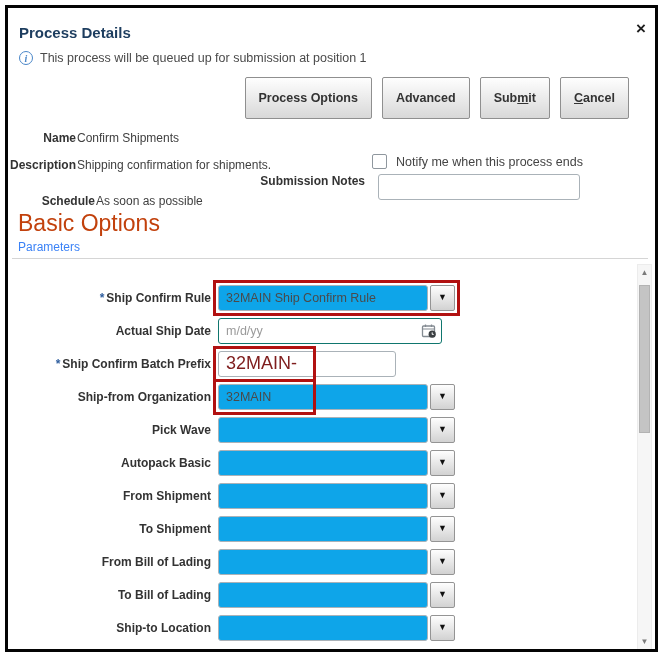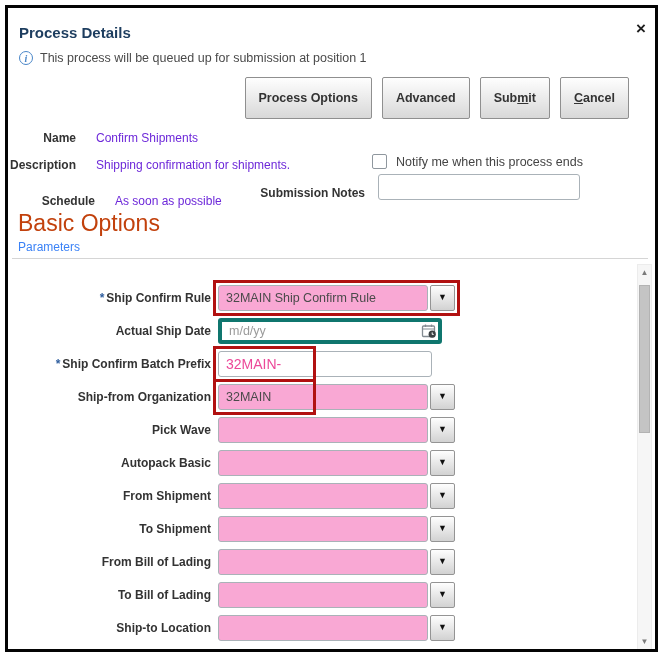--- a/index.html
+++ b/index.html
@@ -20,46 +20,46 @@
     font-family:"Liberation Serif", serif;
   }
 
   .btn-row { position:absolute; top:69px; right:26px; display:flex; gap:10px; }
   .btn {
     height:42px; padding:12px 13px; font-size:12.5px; font-weight:bold; color:#333;
     background:linear-gradient(#fefefe,#d8d8d8); border:1px solid #8f8f8f; border-radius:2px;
     font-family:"Liberation Sans", sans-serif; cursor:pointer; white-space:nowrap;
   }
 
-  .sum-row { position:absolute; left:0; display:flex; align-items:center; gap:20px; font-size:12px; color:#3c3c3c; }
+  .sum-row { position:absolute; left:0; display:flex; align-items:center; gap:1px; font-size:12px; color:#3c3c3c; }
   .sum-label { width:68px; text-align:right; font-weight:bold; color:#333; flex:0 0 auto; }
-  .sum-value { color:#6d28d9; }
+  .sum-value { color:#404040; }
 
   .notify-row { position:absolute; left:364px; top:146px; display:flex; align-items:flex-end; gap:9px; font-size:12.5px; color:#444; }
   .checkbox { width:15px; height:15px; border:1px solid #8f979e; border-radius:2px; background:#fff; cursor:pointer; flex:0 0 auto; }
 
-  .notes-row { position:absolute; left:240px; top:166px; display:flex; align-items:flex-end; gap:13px; }
+  .notes-row { position:absolute; left:240px; top:166px; display:flex; align-items:flex-start; gap:13px; }
   .notes-label { width:117px; text-align:right; font-weight:bold; font-size:12px; color:#333; flex:0 0 auto; }
   .notes-input { width:202px; height:26px; border:1px solid #aab2b8; border-radius:3px; padding:0 6px; font-size:12.5px; color:#444; font-family:"Liberation Sans", sans-serif; }
 
   .section-heading { position:absolute; left:10px; top:202px; font-size:23px; color:#c2410c; }
   .section-sub { position:absolute; left:10px; top:232px; font-size:12px; color:#3b82f6; }
   .rule { position:absolute; left:4px; right:7px; top:250px; border-top:1px solid #d5d5d5; }
 
   .params { position:absolute; left:0; top:254px; width:632px; }
   .params-pad { height:19px; }
   .p-row { height:33px; display:flex; align-items:center; padding-left:2px;margin-left:29px; }
   .p-label { width:172px; text-align:right; margin-right:7px; font-weight:bold; font-size:12px; color:#333; flex:0 0 auto; }
   .star { color:#2f5e9e; margin-right:2px; }
   .p-field { position:relative; display:flex; align-items:center; }
 
-  .cb-input { width:210px; height:26px; border:1px solid #aab2b8; border-radius:3px; padding:10px 7px; font-size:12.5px; color:#4a4a4a; background:#f9a8d4; font-family:"Liberation Sans", sans-serif; }
-  .text-input { width:214px; height:26px; border:1px solid #aab2b8; border-radius:3px; padding:0 7px; font-size:14px; color:#ec4899; font-family:"Liberation Sans", sans-serif; }
+  .cb-input { width:210px; height:26px; border:1px solid #aab2b8; border-radius:3px; padding:10px 7px; font-size:12.5px; color:#4a4a4a; background:#0ea5e9; font-family:"Liberation Sans", sans-serif; }
+  .text-input { width:178px; height:26px; border:1px solid #aab2b8; border-radius:3px; padding:0 7px; font-size:18px; color:#7f1d1d; font-family:"Liberation Sans", sans-serif; }
   .date-wrap { position:relative; width:224px; }
-  .date-input { width:224px; height:26px; border:4px solid #0f766e; border-radius:3px; padding:0 26px 0 7px; font-size:12.5px; color:#4a4a4a; font-family:"Liberation Sans", sans-serif; }
+  .date-input { width:224px; height:26px; border:1px solid #0f766e; border-radius:3px; padding:0 26px 0 7px; font-size:12.5px; color:#4a4a4a; font-family:"Liberation Sans", sans-serif; }
   .date-input::placeholder, .notes-input::placeholder { color:#9a9a9a; }
   .date-icon { position:absolute; right:5px; top:5px; width:16px; height:16px; cursor:pointer; }
 
   .dd-btn {
     width:25px; height:26px; margin-left:2px; background:linear-gradient(#fefefe,#d2d2d2);
     border:1px solid #949494; border-radius:2px; display:flex; align-items:center; justify-content:center;
     cursor:pointer; flex:0 0 auto;
   }
   .dd-btn .tri { font-size:9px; color:#111; line-height:1; }
 

